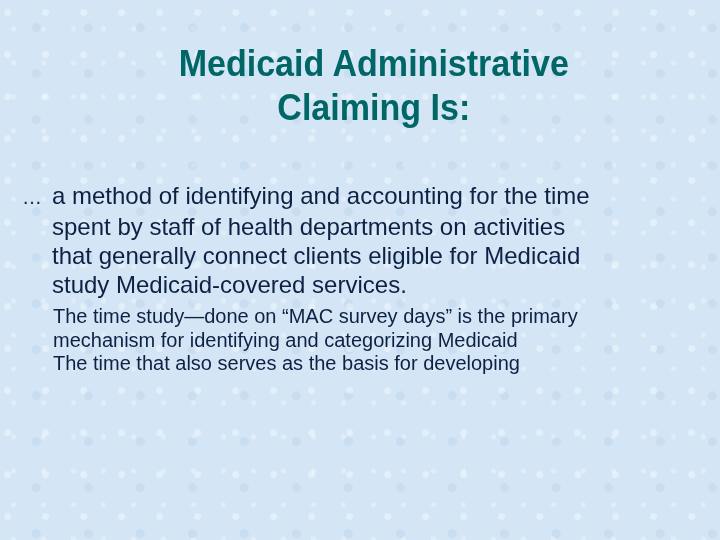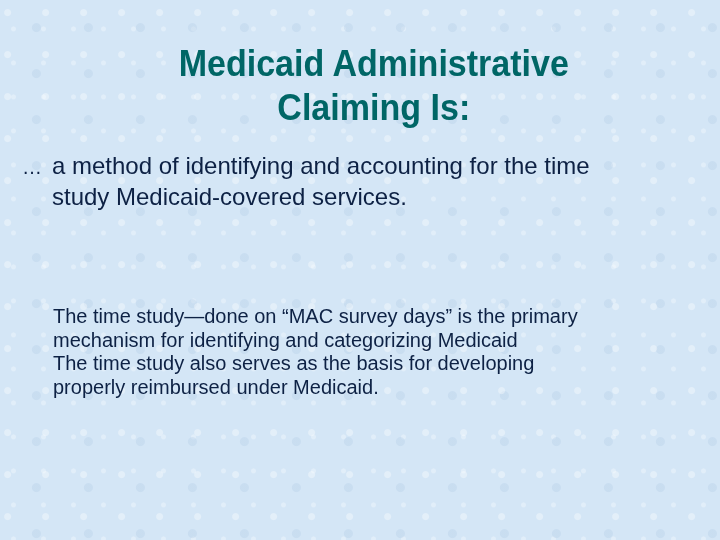--- a/index.html
+++ b/index.html
@@ -23,42 +23,43 @@
     }
     .title .line { display: block; padding-left: 30px; }
     .bullet1 {
       position: absolute; left: 22px; top: 151px; width: 680px;
       font-family: "Liberation Sans", sans-serif;
       font-size: 24px; line-height: 29px;
       color: #0d2144;
     }
     .bullet1 .prefix { display: inline-block; width: 30px; font-size: 20px; }
     .bullet1 .line { display: block; padding-left: 30px; white-space: nowrap; }
-    .bullet1 .line.first { padding-left: 0; }
+    .bullet1 .line.first { padding-left: 0; margin-top: 30px; }
     .para2 {
       position: absolute; left: 53px; top: 305px; width: 650px;
       font-family: "Liberation Sans", sans-serif;
       font-size: 20px; line-height: 23.5px;
       color: #0d2144;
     }
     .para2 .line { display: block; white-space: nowrap; }
   </style>
 </head>
 <body>
 
 <div class="slide">
   <div class="title">
     <span class="line">Medicaid Administrative</span>
     <span class="line">Claiming Is:</span>
   </div>
 
   <div class="bullet1">
     <span class="line first"><span class="prefix">…</span><span>a method of identifying and accounting for the time</span></span>
+    <span class="line">spent by staff of health departments on activities</span>
+    <span class="line">that generally connect clients eligible for Medicaid</span>
     <span class="line">study Medicaid-covered services.</span>
   </div>
 
   <div class="para2">
     <span class="line">The time study—done on “MAC survey days” is the primary</span>
     <span class="line">mechanism for identifying and categorizing Medicaid</span>
-    <span class="line">The time study also serves as the basis for developing</span>
-    <span class="line">properly reimbursed under Medicaid.</span>
+    <span class="line">The time that also serves as the basis for developing</span>
   </div>
 </div>
 
 </body></html>

